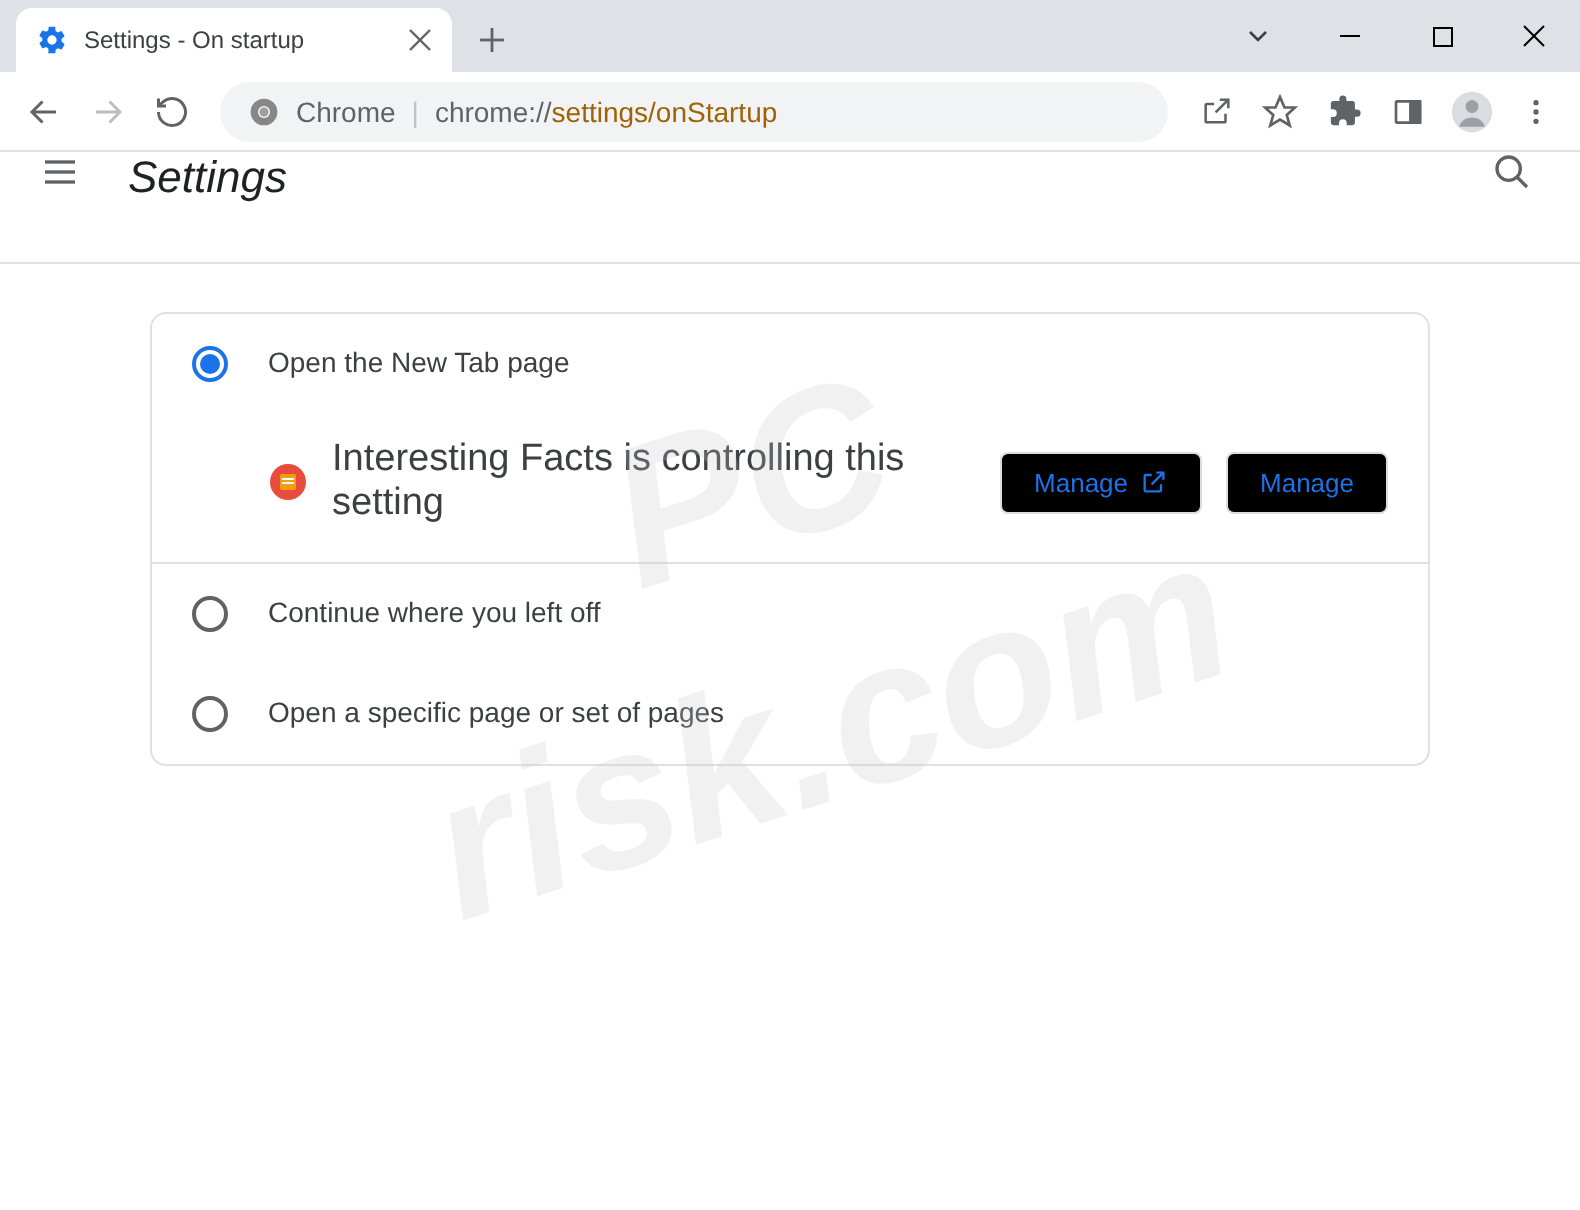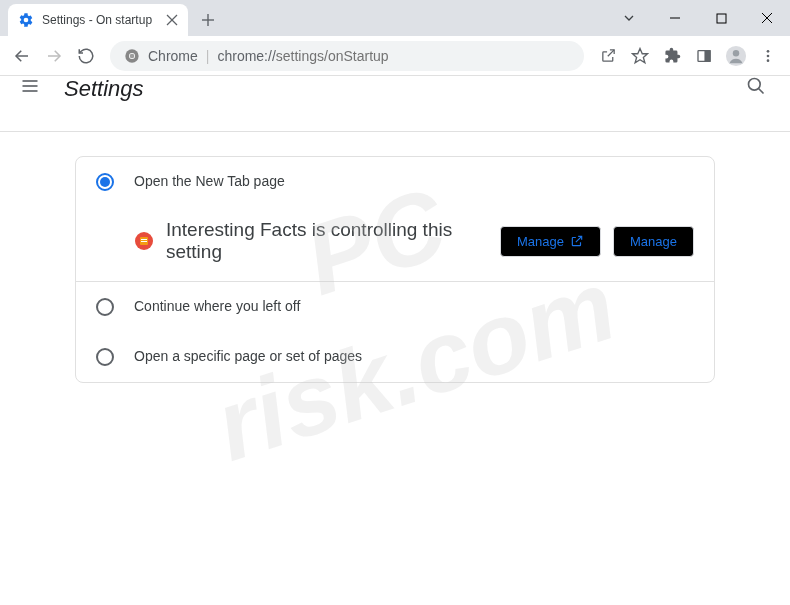--- a/index.html
+++ b/index.html
@@ -1,36 +1,36 @@
 <!DOCTYPE html>
 <html><head>
   <meta charset="utf-8">
   <style>
     * { box-sizing: border-box; margin: 0; padding: 0; }
     body { font-family: 'Segoe UI', Arial, sans-serif; background: #fff; width: 790px; height: 605px; overflow: hidden; position: relative; }
     
     
     .titlebar { height: 36px; background: #dee1e6; display: flex; align-items: flex-end; padding: 0; }
-    .tab { background: #fff; height: 32px; width: 180px; margin-left: 8px; border-radius: 8px 8px 0 0; display: flex; align-items: center; padding: 0 10px; gap: 8px; font-size: 12px; color: #3c4043; }
+    .tab { background: #fff; height: 32px; width: 218px; margin-left: 8px; border-radius: 8px 8px 0 0; display: flex; align-items: center; padding: 0 10px; gap: 8px; font-size: 12px; color: #3c4043; }
     .tab .favicon { width: 16px; height: 16px; color: #1a73e8; }
     .tab .title { flex: 1; white-space: nowrap; overflow: hidden; text-overflow: ellipsis; }
     .tab .close { width: 12px; height: 12px; }
     .newtab { width: 28px; height: 28px; display: flex; align-items: center; justify-content: center; margin-left: 6px; margin-bottom: 2px; border-radius: 50%; }
     .wincontrols { margin-left: auto; display: flex; height: 36px; }
     .wincontrols > div { width: 46px; display: flex; align-items: center; justify-content: center; }
     
     
     .toolbar { height: 40px; background: #fff; border-bottom: 1px solid #e0e0e0; display: flex; align-items: center; padding: 0 8px; gap: 4px; }
     .navbtn { width: 28px; height: 28px; border-radius: 50%; display: flex; align-items: center; justify-content: center; color: #5f6368; }
     .navbtn.disabled { color: #bdbdbd; }
     .omnibox { flex: 1; height: 30px; background: #f1f3f4; border-radius: 15px; display: flex; align-items: center; padding: 0 14px; gap: 8px; margin: 0 6px; font-size: 14px; color: #5f6368; }
     .omnibox .chrome-label { color: #5f6368; }
     .omnibox .sep { color: #c0c0c0; }
     .omnibox .url { color: #5f6368; }
-    .omnibox .url-path { color: #737373; }
+    .omnibox .url-path { color: #a16207; }
     .toolicon { width: 28px; height: 28px; display: flex; align-items: center; justify-content: center; color: #5f6368; }
     
     
     .page-header { height: 56px; display: flex; padding: 0 20px; border-bottom: 1px solid #e0e0e0; font-style: italic; }
     .menu-btn { width: 24px; height: 24px; margin-right: 20px; }
     .page-title { font-size: 22px; color: #202124; font-weight: 400; }
     .search-btn { margin-left: auto; width: 24px; height: 24px; }
     
     .content { padding: 24px 40px; max-width: 720px; margin: 0 auto; }
     .section-title { font-size: 14px; color: #3c4043; font-weight: 500; margin-bottom: 20px; }

